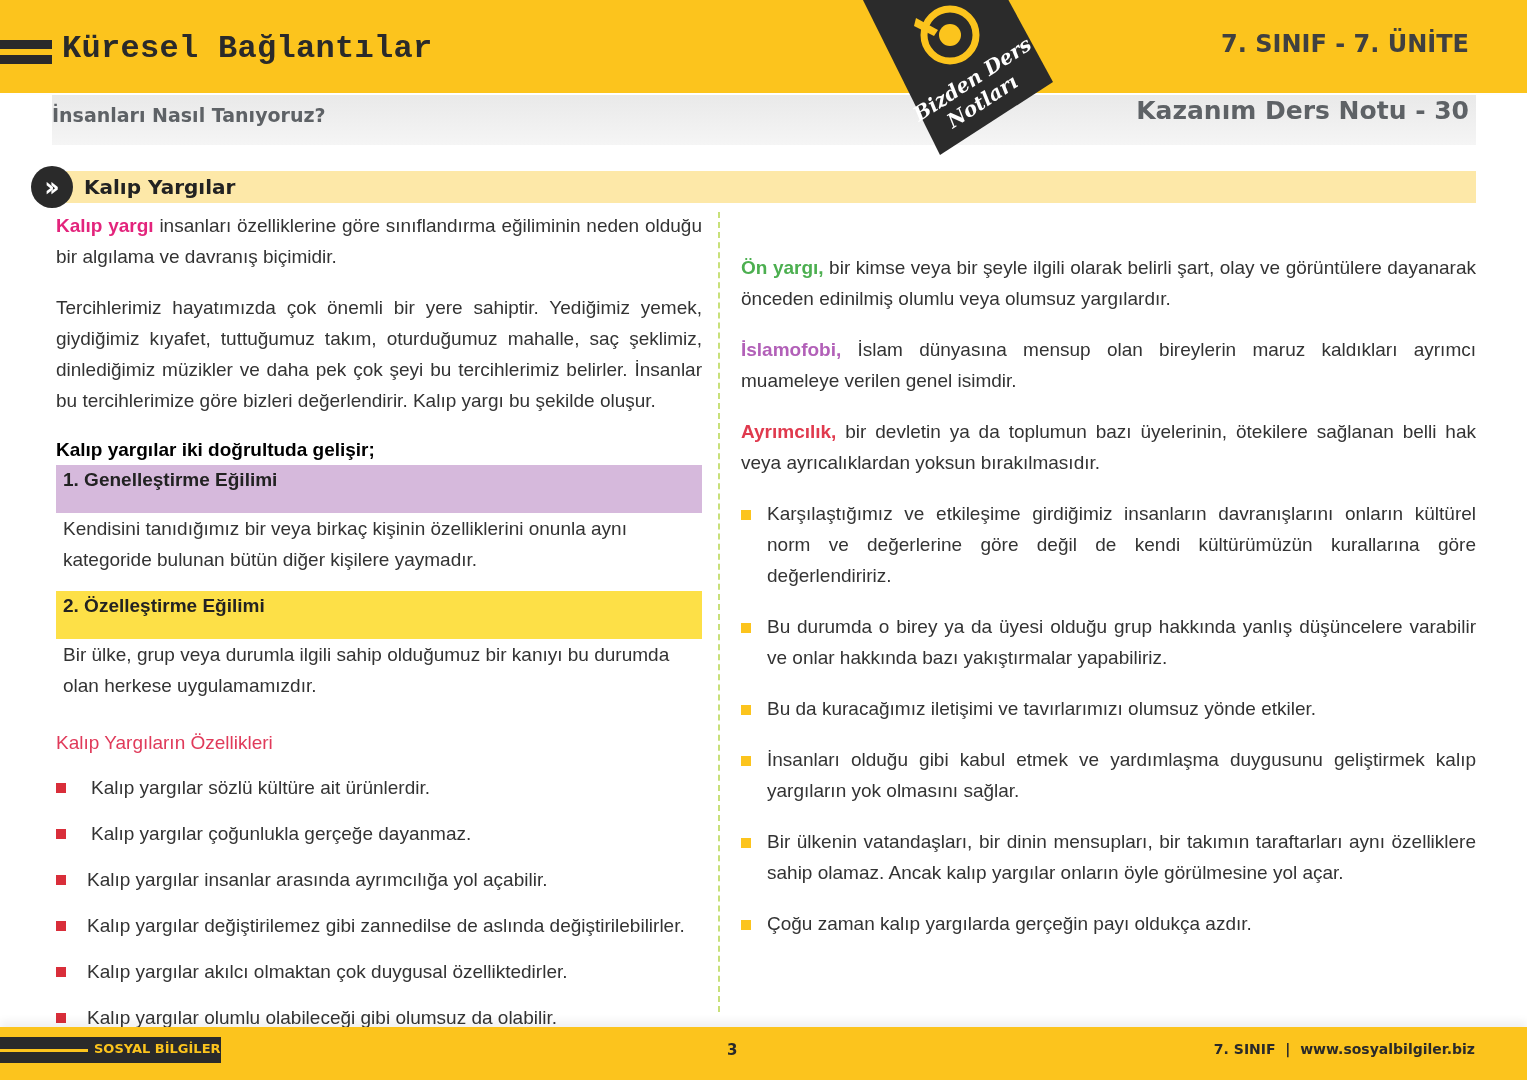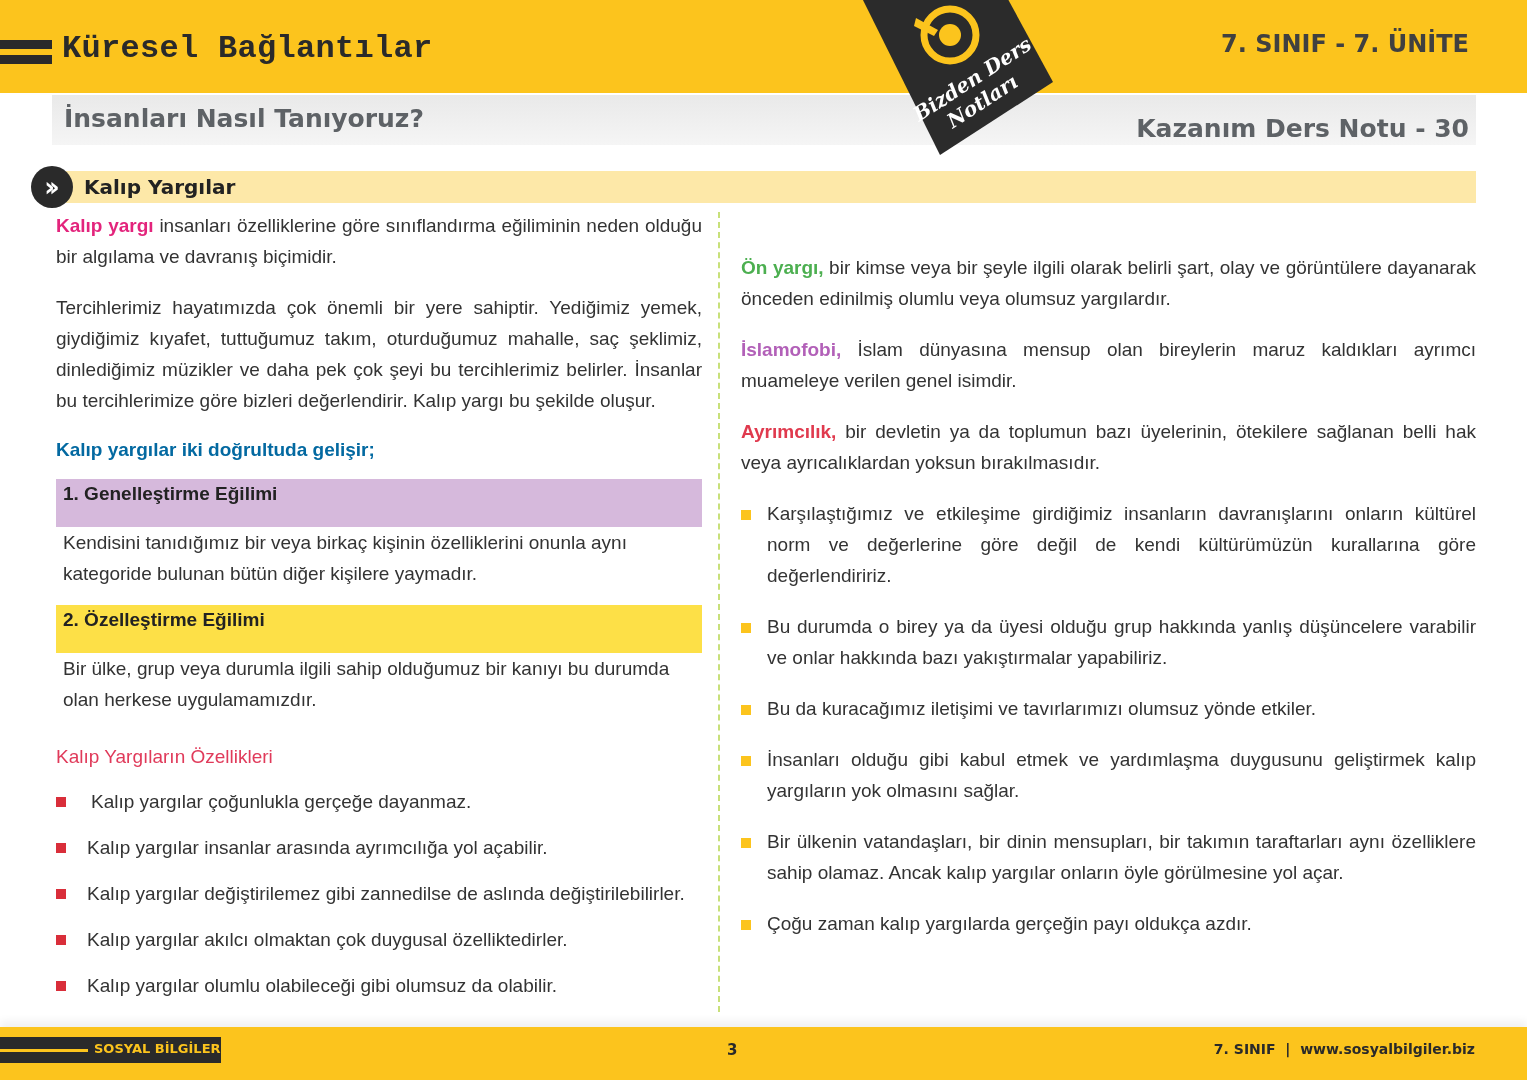--- a/index.html
+++ b/index.html
@@ -7,22 +7,22 @@
   body { position: relative; font-family: "Liberation Sans", sans-serif; color: #2b2b2b; }
 
   
   .top-band { position: absolute; left: 0; top: 0; width: 1527px; height: 93px; background: #fcc41d; }
   .title-bars { position: absolute; left: 0; top: 40px; width: 52px; height: 24px; }
   .title-bars span { display: block; height: 9px; background: #2a2a2a; margin-bottom: 6px; }
   .main-title { position: absolute; left: 62px; top: 30px; font-family: Liberation Mono, monospace; font-weight: bold; font-size: 32px; color: #2a2a2a; letter-spacing: 0.3px; }
   .unit-title { position: absolute; right: 58px; top: 30px; font-family: "DejaVu Sans", sans-serif; font-weight: bold; font-size: 24px; color: #404040; }
 
   .sub-band { position: absolute; left: 52px; top: 95px; width: 1424px; height: 50px; background: linear-gradient(to bottom, #e9e9e9, #f5f5f5); }
-  .sub-title { position: absolute; left: 64px; top: 104px; font-family: "DejaVu Sans", sans-serif; font-weight: bold; font-size: 25px; color: #5e6266; }
-  .sub-right { position: absolute; right: 58px; top: 114px; font-family: "DejaVu Sans", sans-serif; font-weight: bold; font-size: 25px; color: #5e6266; }
+  .sub-title { position: absolute; left: 52px; top: 104px; font-family: "DejaVu Sans", sans-serif; font-weight: bold; font-size: 19px; color: #5e6266; }
+  .sub-right { position: absolute; right: 58px; top: 96px; font-family: "DejaVu Sans", sans-serif; font-weight: bold; font-size: 25px; color: #5e6266; }
 
   
   .ribbon { position: absolute; left: 858px; top: -10px; width: 195px; height: 170px; }
 
   
   .section-bar { position: absolute; left: 66px; top: 171px; width: 1410px; height: 32px; background: #fde8a8; }
   .section-icon { position: absolute; left: 31px; top: 166px; width: 42px; height: 42px; border-radius: 50%; background: #2a2a2a; color: #fff; font-size: 26px; font-weight: bold; display: flex; align-items: center; justify-content: center; font-family: "DejaVu Sans", sans-serif; letter-spacing: -6px; padding-right: 6px; }
   .section-title { position: absolute; left: 84px; top: 175px; font-family: "DejaVu Sans", sans-serif; font-size: 20px; color: #222; font-weight: bold; }
 
   
@@ -31,21 +31,21 @@
   .col-right { left: 741px; top: 210px; width: 735px; margin-top: 42px; }
   .divider { position: absolute; left: 718px; top: 212px; height: 800px; border-left: 2px dashed #c8e07a; }
 
   p.para { margin-bottom: 20px; text-align: justify; }
   .term { font-weight: bold; }
   .pink { color: #e3247c; }
   .green { color: #4caf50; }
   .purple { color: #b260b8; }
   .red { color: #e03a4e; }
 
-  .subhead { font-weight: bold; color: #0369a1; margin-bottom: 14px; margin-top: -2px; }
+  .subhead { font-weight: bold; color: #000000; margin-top: -2px; }
 
   .box-head { font-weight: bold; color: #222; padding-left: 7px; height: 48px; line-height: 30px; }
   .box-purple { background: #d6b9dc; }
   .box-green { background: #fde047; }
   .box-body { padding-left: 7px; margin-bottom: 16px; }
 
   .feat-title { color: #e03a5a; margin-top: 26px; margin-bottom: 14px; }
   ul.list { list-style: none; }
   ul.red-list li { position: relative; padding-left: 31px; margin-bottom: 15px; }
   ul.red-list li::before { content: ""; position: absolute; left: 0; top: 11px; width: 10px; height: 10px; background: #d92e3a; }
@@ -98,20 +98,21 @@
   <div class="subhead">Kalıp yargılar iki doğrultuda gelişir;</div>
 
   <div class="box-head box-purple">1. Genelleştirme Eğilimi</div>
   <div class="box-body">Kendisini tanıdığımız bir veya birkaç kişinin özelliklerini onunla aynı kategoride bulunan bütün diğer kişilere yaymadır.</div>
 
   <div class="box-head box-green">2. Özelleştirme Eğilimi</div>
   <div class="box-body">Bir ülke, grup veya durumla ilgili sahip olduğumuz bir kanıyı bu durumda olan herkese uygulamamızdır.</div>
 
   <div class="feat-title">Kalıp Yargıların Özellikleri</div>
   <ul class="list red-list">
+    <li style="padding-left:35px">Kalıp yargılar sözlü kültüre ait ürünlerdir.</li>
     <li style="padding-left:35px">Kalıp yargılar çoğunlukla gerçeğe dayanmaz.</li>
     <li>Kalıp yargılar insanlar arasında ayrımcılığa yol açabilir.</li>
     <li>Kalıp yargılar değiştirilemez gibi zannedilse de aslında değiştirilebilirler.</li>
     <li>Kalıp yargılar akılcı olmaktan çok duygusal özelliktedirler.</li>
     <li>Kalıp yargılar olumlu olabileceği gibi olumsuz da olabilir.</li>
   </ul>
 </div>
 
 <div class="col col-right">
   <p class="para">

